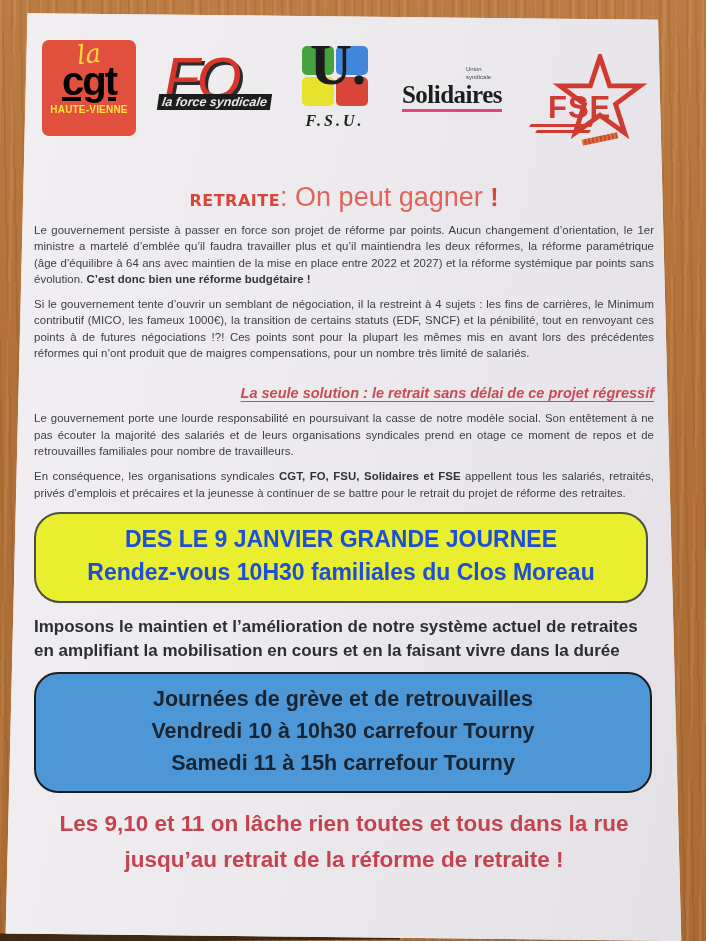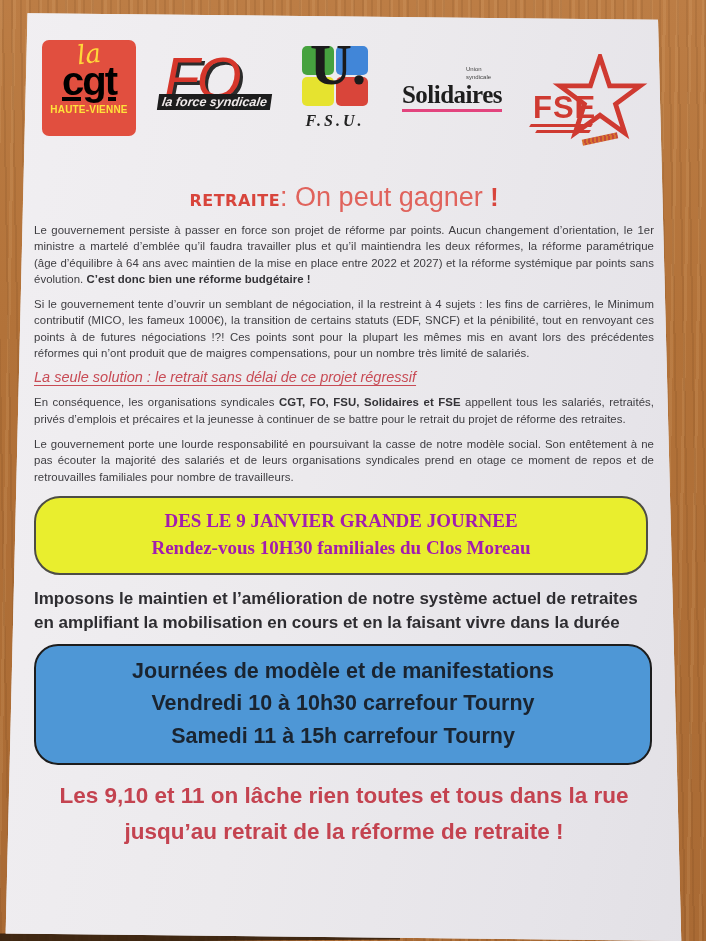--- a/index.html
+++ b/index.html
@@ -36,38 +36,38 @@
   .q-bl{background:#e6e32f;}
   .q-br{background:#d9453a;}
   .fsu .mono{position:absolute;top:-10px;left:14px;font-family:"Liberation Serif",serif;font-size:58px;font-weight:bold;color:#1b1b1b;line-height:1;}
   .fsu .caption{font-family:"Liberation Serif",serif;font-style:italic;font-weight:bold;font-size:16px;letter-spacing:3px;color:#222;margin-top:6px;}
   .solid{margin-top:42px;position:relative;}
   .solid .sup{position:absolute;top:-16px;right:2px;font-size:6px;color:#444;width:34px;line-height:1.3;text-align:left;}
   .solid .name{font-family:"Liberation Serif",serif;font-weight:bold;font-size:25px;color:#1d1d1d;letter-spacing:-.5px;line-height:1;}
   .solid .bar{height:3px;background:#e3447e;margin-top:2px;}
   .fse{position:relative;width:118px;height:100px;margin-top:14px;}
   .fse svg{position:absolute;right:0;top:0;}
-  .fse .fse-name{position:absolute;left:3px;top:36px;font-weight:bold;font-size:31px;color:#cf3a31;letter-spacing:1px;}
+  .fse .fse-name{position:absolute;left:18px;top:36px;font-weight:bold;font-size:31px;color:#cf3a31;letter-spacing:1px;}
   .fse .u1,.fse .u2{position:absolute;background:#cf3a31;height:3px;transform:skewX(-30deg);}
   .fse .u1{width:62px;left:0;top:70px;}
   .fse .u2{width:54px;left:6px;top:76px;}
   .fse .subtxt{position:absolute;left:52px;top:82px;width:36px;height:6px;background:repeating-linear-gradient(90deg,#d7742f 0 2px,#c64a3a 2px 4px);transform:rotate(-12deg);}
   
   .title{margin-top:24px;text-align:center;white-space:nowrap;}
   .title .lead{font-family:"DejaVu Sans",sans-serif;font-weight:800;font-size:16px;color:#d8453c;letter-spacing:.5px;}
   .title .rest{font-size:27px;color:#e0635c;}
   .title .bang{font-size:25px;font-weight:bold;color:#d8453c;}
   
   .para{margin:9px 0 0 0;font-size:11.4px;color:#3d3c40;text-align:justify;line-height:1.43;letter-spacing:.05px;}
   .para b{color:#333236;}
   .para.first{}
-  .redline{margin-top:8px;text-align:left;color:#c84b55;font-weight:normal;font-style:italic;font-size:14.5px;text-decoration:underline;text-underline-offset:3px;}
+  .redline{margin-top:24px;text-align:right;color:#c84b55;font-weight:bold;font-style:italic;font-size:14.5px;text-decoration:underline;text-underline-offset:3px;}
   
   .ybox{margin:11px 6px 0 0;background:#e9ee2e;border:2px solid #4d4d45;border-radius:26px;padding:9px 8px 11px;text-align:center;}
-  .ybox div{color:#a21caf;font-weight:bold;font-size:19px;line-height:1.45;font-family:Liberation Serif, serif;}
+  .ybox div{color:#1d4ed8;font-weight:bold;font-size:23px;line-height:1.45;}
   .motto{margin-top:12px;text-align:left;font-weight:bold;font-size:17px;color:#2e2d31;line-height:1.42;}
   .bbox{margin:9px 2px 0 0;background:#4e97d6;border:2px solid #1d1d1d;border-radius:24px;padding:9px 6px 11px;text-align:center;}
   .bbox div{color:#1a2430;font-weight:bold;font-size:21.5px;line-height:1.5;}
   .footer{margin-top:13px;text-align:center;color:#c44350;font-weight:bold;font-size:22.5px;line-height:1.6;}
 </style>
 </head>
 <body>
 
 <div class="table-edge"></div>
 
@@ -113,33 +113,33 @@
     <div class="title">
       <span class="lead">RETRAITE</span><span class="rest">: On peut gagner </span><span class="bang">!</span>
     </div>
 
     <p class="para first"><span>Le gouvernement persiste à passer en force son projet de réforme par points. Aucun changement d’orientation, le 1er ministre a martelé d’emblée qu’il faudra travailler plus et qu’il maintiendra les deux réformes, la réforme paramétrique (âge d’équilibre à 64 ans avec maintien de la mise en place entre 2022 et 2027) et la réforme systémique par points sans évolution. </span><b>C’est donc bien une réforme budgétaire !</b></p>
 
     <p class="para"><span>Si le gouvernement tente d’ouvrir un semblant de négociation, il la restreint à 4 sujets : les fins de carrières, le Minimum contributif (MICO, les fameux 1000€), la transition de certains statuts (EDF, SNCF) et la pénibilité, tout en renvoyant ces points à de futures négociations !?! Ces points sont pour la plupart les mêmes mis en avant lors des précédentes réformes qui n’ont produit que de maigres compensations, pour un nombre très limité de salariés.</span></p>
 
     <div class="redline">La seule solution : le retrait sans délai de ce projet régressif</div>
 
+    <p class="para"><span>Le gouvernement porte une lourde responsabilité en poursuivant la casse de notre modèle social. Son entêtement à ne pas écouter la majorité des salariés et de leurs organisations syndicales prend en otage ce moment de repos et de retrouvailles familiales pour nombre de travailleurs.</span></p>
+
     <p class="para"><span>En conséquence, les organisations syndicales </span><b>CGT, FO, FSU, Solidaires et FSE</b><span> appellent tous les salariés, retraités, privés d’emplois et précaires et la jeunesse à continuer de se battre pour le retrait du projet de réforme des retraites.</span></p>
-
-    <p class="para"><span>Le gouvernement porte une lourde responsabilité en poursuivant la casse de notre modèle social. Son entêtement à ne pas écouter la majorité des salariés et de leurs organisations syndicales prend en otage ce moment de repos et de retrouvailles familiales pour nombre de travailleurs.</span></p>
 
     <div class="ybox">
       <div>DES LE 9 JANVIER GRANDE JOURNEE</div>
       <div>Rendez-vous 10H30 familiales du Clos Moreau</div>
     </div>
 
     <div class="motto">Imposons le maintien et l’amélioration de notre système actuel de retraites en amplifiant la mobilisation en cours et en la faisant vivre dans la durée</div>
 
     <div class="bbox">
-      <div>Journées de modèle et de manifestations</div>
+      <div>Journées de grève et de retrouvailles</div>
       <div>Vendredi 10 à 10h30 carrefour Tourny</div>
       <div>Samedi 11 à 15h carrefour Tourny</div>
     </div>
 
     <div class="footer">Les 9,10 et 11 on lâche rien toutes et tous dans la rue jusqu’au retrait de la réforme de retraite !</div>
 
   </div>
 </div>
 
 </body></html>

